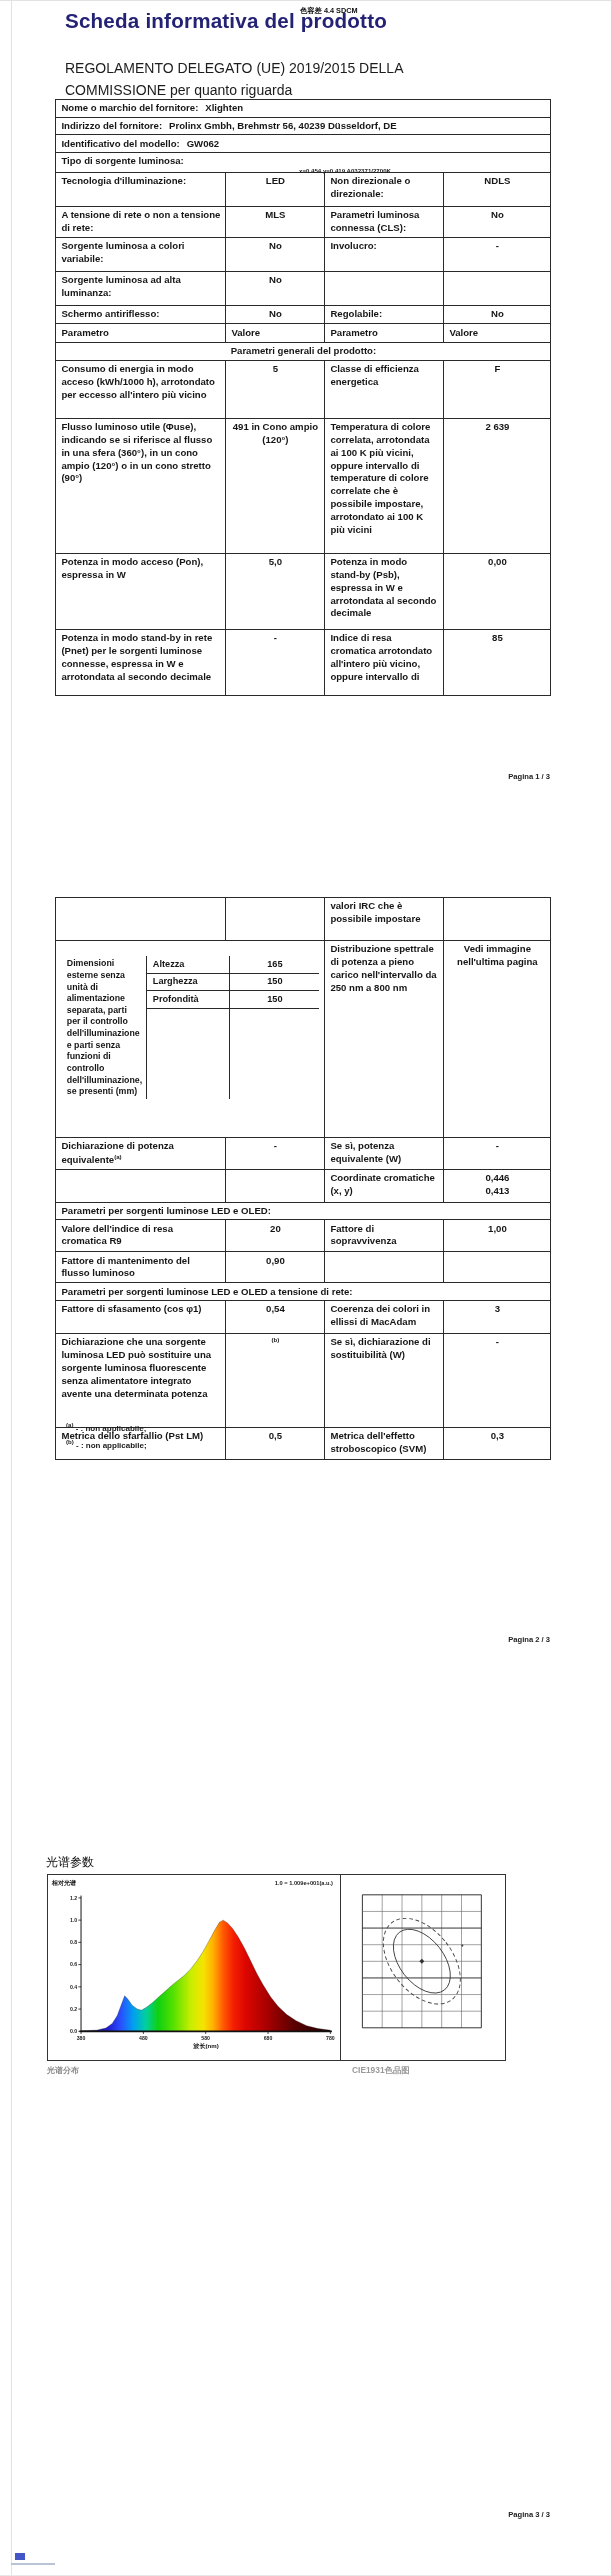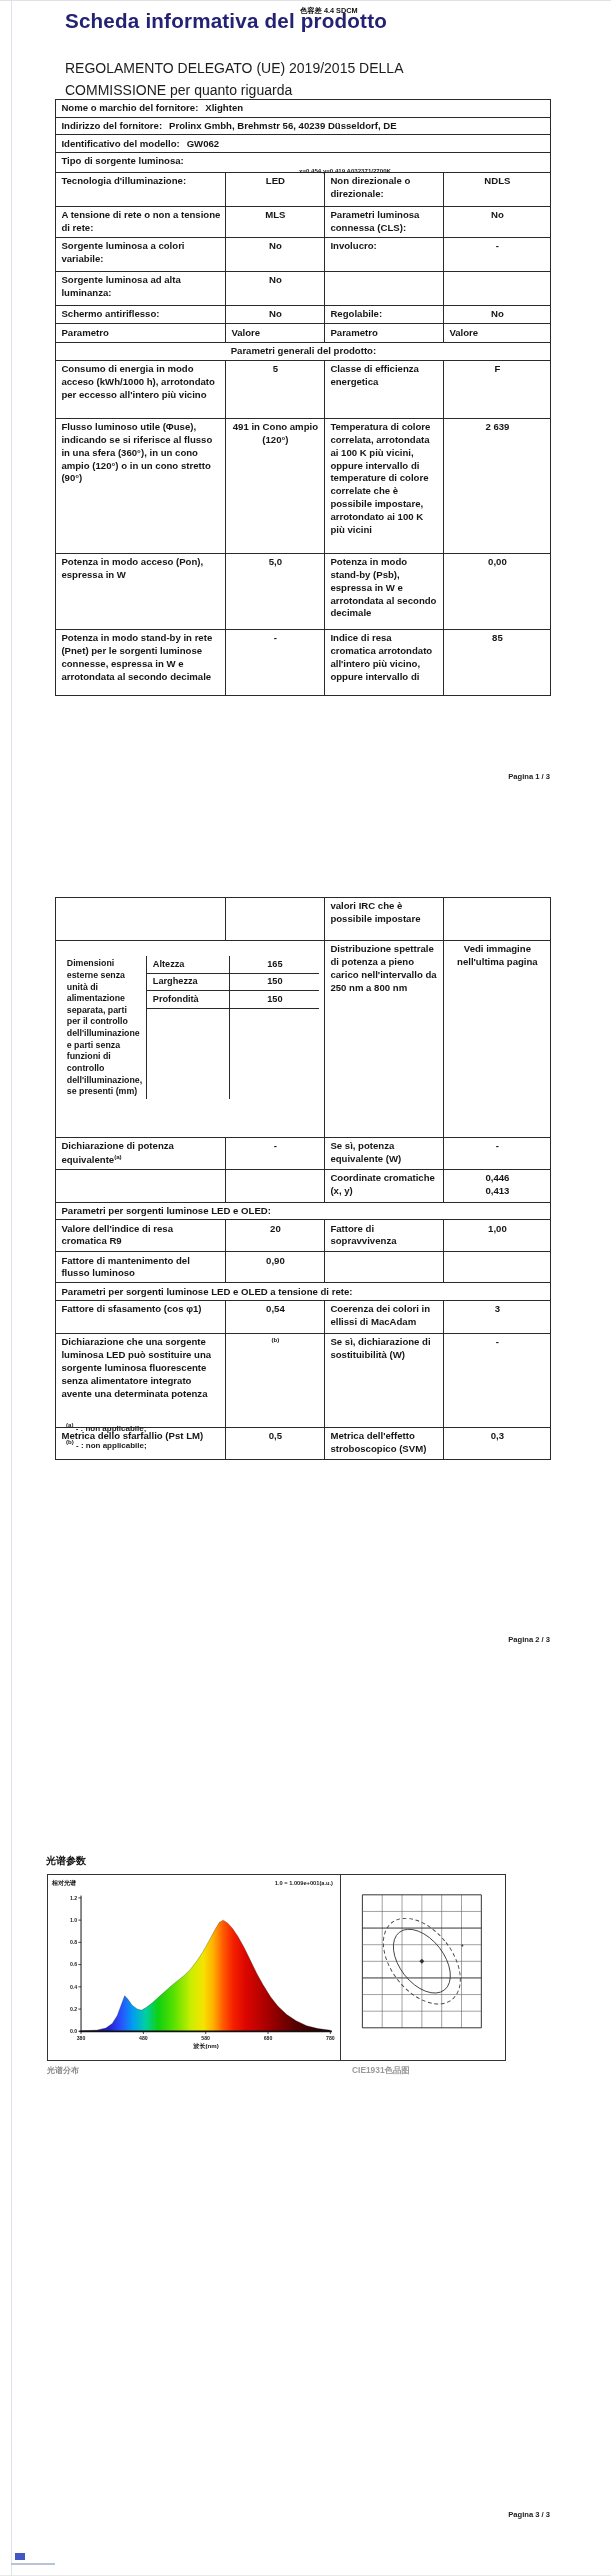--- a/index.html
+++ b/index.html
@@ -39,21 +39,21 @@
   .dims-lbl{width:83px;border-right:1.1px solid #2a2a2a;padding:1.5px 3.1px 0 5.4px;box-sizing:border-box;
             font-size:9.2px;font-weight:600;}
   .dims-val{flex:1;text-align:center;padding-top:1.5px;font-size:9.2px;font-weight:600;}
   .dims-fill{flex:1;display:flex;}
   .dims-fill .ghost{width:83px;border-right:1.1px solid #2a2a2a;box-sizing:border-box;}
 
   .footnote{position:absolute;left:66px;font-size:8px;font-weight:600;color:#1a1a1a;}
   .pagenum{position:absolute;left:428px;width:122px;text-align:right;font-size:7.6px;font-weight:700;color:#222;}
 
   
-  .chart-title{position:absolute;left:46px;top:1853px;font-size:10px;font-weight:700;color:#111;}
+  .chart-title{position:absolute;left:46px;top:1853px;font-size:12px;font-weight:400;color:#111;}
   .chart-box{position:absolute;left:47px;top:1873px;width:457px;height:185px;border:1.2px solid #333;background:#fff;}
   .spd-panel{position:absolute;left:0;top:0;width:293px;height:185px;border-right:1.2px solid #333;box-sizing:border-box;}
   .cie-panel{position:absolute;left:293px;top:0;width:164px;height:185px;}
   .spd-ylabel{position:absolute;left:3.8px;top:3.8px;font-size:6.1px;font-weight:700;color:#111;}
   .spd-ann{position:absolute;left:126px;top:4.6px;width:159px;text-align:right;font-size:5.7px;font-weight:600;color:#222;}
   .spd-xlabel{position:absolute;left:33px;top:169px;width:250px;text-align:center;font-size:6.1px;font-weight:700;color:#111;}
   .cie-header{position:absolute;left:300px;top:4.6px;font-size:7.3px;font-weight:700;color:#111;}
   .cie-coords{position:absolute;left:299px;top:166px;width:153px;font-size:6.1px;font-weight:700;color:#222;}
   .caption-left{position:absolute;left:47px;top:2064px;font-size:8px;font-weight:700;color:#8a8a8a;}
   .caption-right{position:absolute;left:352px;top:2064px;width:153px;font-size:8.4px;font-weight:700;color:#9a9a9a;}

